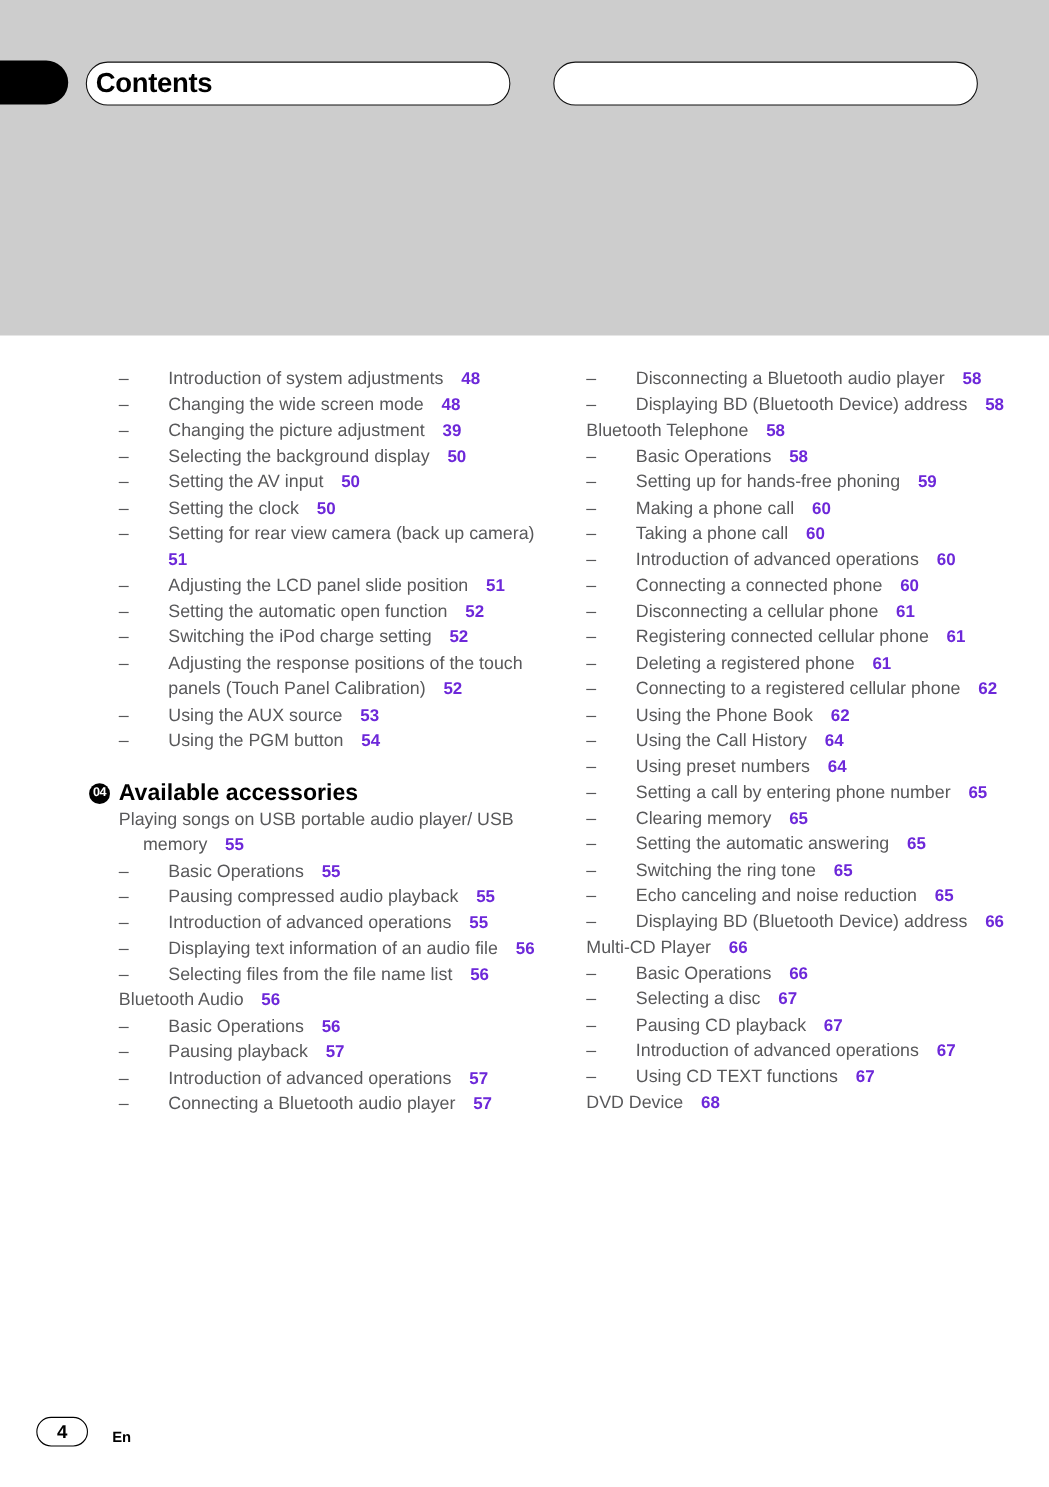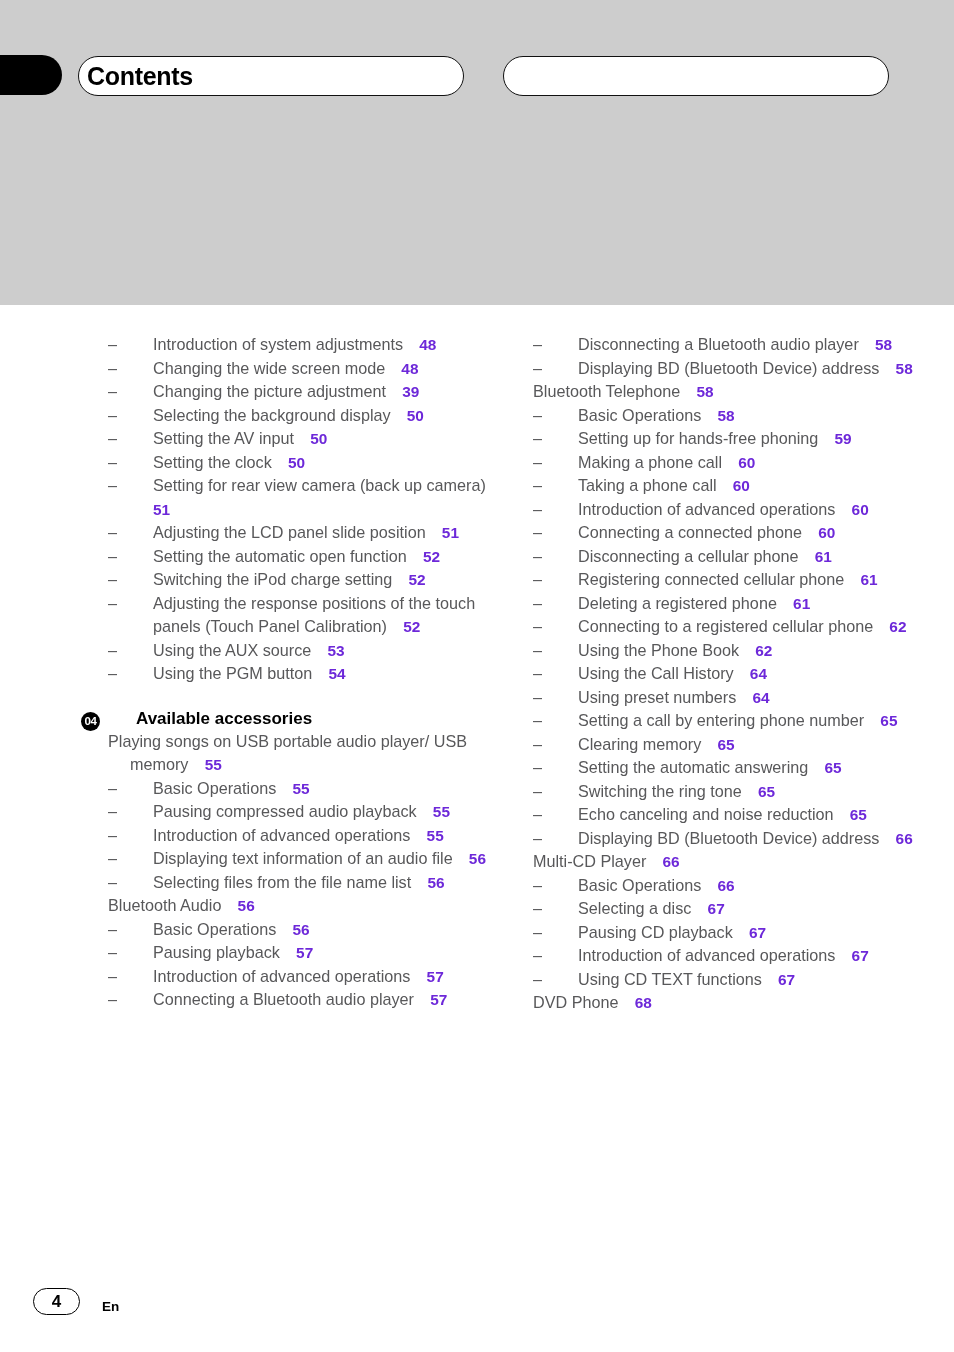--- a/index.html
+++ b/index.html
@@ -117,24 +117,23 @@
     display: inline-flex;
     align-items: center;
     justify-content: center;
     margin-right: 8px;
     position: relative;
     top: 3px;
     flex: 0 0 auto;
     letter-spacing: -0.5px;
   }
   .chapter-title {
-    font-size: 17px;
-    font-weight: bold;
-    color: #000000;
-    margin-left: 28px;
+    font-size: 21px;
+    font-weight: bold;
+    color: #000000;
   }
 
   
   #footer {
     position: absolute;
     left: 33px; top: 1288px;
     display: flex;
     align-items: center;
   }
   #page-badge {
@@ -228,21 +227,21 @@
       <div class="toc-entry lvl2"><span class="dash">–</span><span>Setting the automatic answering</span>  <span class="pg">65</span></div>
       <div class="toc-entry lvl2"><span class="dash">–</span><span>Switching the ring tone</span>  <span class="pg">65</span></div>
       <div class="toc-entry lvl2"><span class="dash">–</span><span>Echo canceling and noise reduction</span>  <span class="pg">65</span></div>
       <div class="toc-entry lvl2"><span class="dash">–</span><span>Displaying BD (Bluetooth Device) address</span>  <span class="pg">66</span></div>
       <div class="toc-entry lvl1"><span>Multi-CD Player</span>  <span class="pg">66</span></div>
       <div class="toc-entry lvl2"><span class="dash">–</span><span>Basic Operations</span>  <span class="pg">66</span></div>
       <div class="toc-entry lvl2"><span class="dash">–</span><span>Selecting a disc</span>  <span class="pg">67</span></div>
       <div class="toc-entry lvl2"><span class="dash">–</span><span>Pausing CD playback</span>  <span class="pg">67</span></div>
       <div class="toc-entry lvl2"><span class="dash">–</span><span>Introduction of advanced operations</span>  <span class="pg">67</span></div>
       <div class="toc-entry lvl2"><span class="dash">–</span><span>Using CD TEXT functions</span>  <span class="pg">67</span></div>
-      <div class="toc-entry lvl1"><span>DVD Phone</span>  <span class="pg">68</span></div>
+      <div class="toc-entry lvl1"><span>DVD Device</span>  <span class="pg">68</span></div>
     </div>
 </div>
 
 <div id="footer">
   <div id="page-badge">
     <span id="page-number">4</span>
   </div>
   <span id="lang-code">En</span>
 </div>
 

